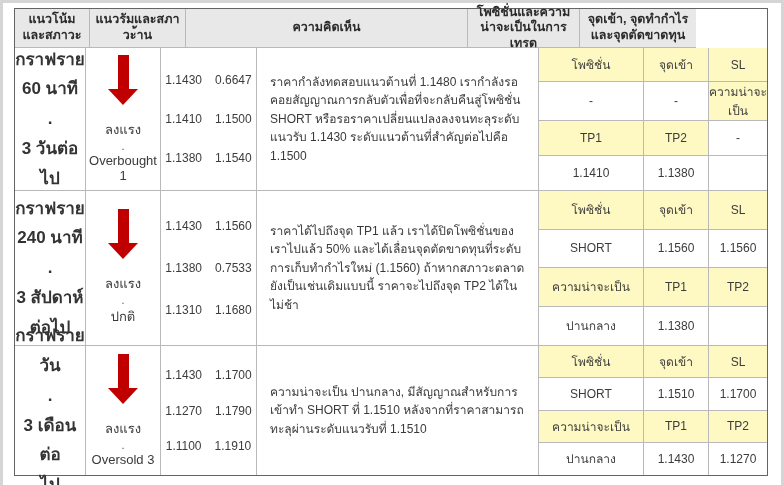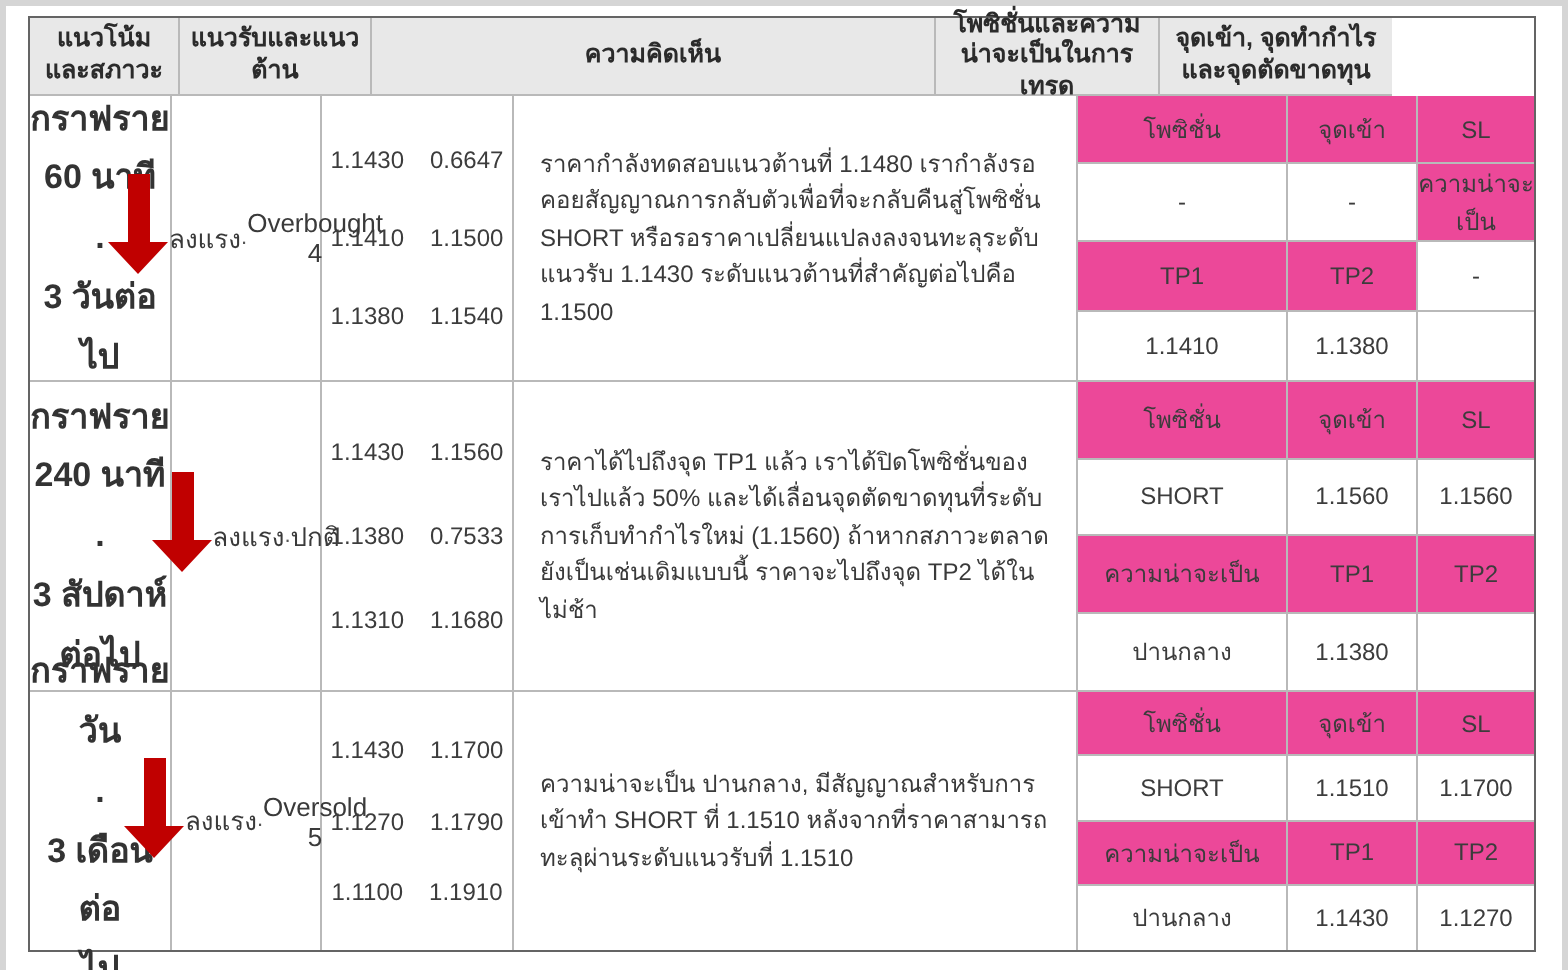--- a/index.html
+++ b/index.html
@@ -38,21 +38,21 @@
   .c6{width:116px;}
   .c56{width:228px;padding:0;}
 
   .hcell{
     background:#e8e8e8;font-weight:bold;font-size:12.5px;color:#2b2b2b;
     line-height:1.25;padding:2px 4px;
   }
 
   .time-cell{font-weight:bold;font-size:17px;line-height:1.75;white-space:pre-line;color:#333;}
 
-  .trend-cell{}
+  .trend-cell{flex-direction:column;}
   .arrow{display:flex;flex-direction:column;align-items:center;margin-bottom:14px;}
   .arrow-shaft{width:11px;height:34px;background:#c00000;}
   .arrow-head{width:0;height:0;border-left:15px solid transparent;border-right:15px solid transparent;border-top:16px solid #c00000;}
   .trend-label{font-size:13px;color:#3a3a3a;}
   .trend-sep{font-size:11px;line-height:1.1;color:#555;}
   .trend-state{font-size:13px;color:#3a3a3a;}
 
   .levels-cell{flex-direction:column;justify-content:space-evenly;align-items:center;font-size:12px;color:#3c3c3c;}
   .lv{display:flex;gap:13px;}
 
@@ -64,52 +64,52 @@
     grid-template-columns:105px 65px auto;
     grid-template-rows:repeat(4,1fr);
   }
   .pcell{
     box-sizing:border-box;border-right:1px solid #b9b9b9;border-bottom:1px solid #b9b9b9;
     display:flex;align-items:center;justify-content:center;
     font-size:12px;color:#3c3c3c;
   }
   .pcell:nth-child(3n){border-right:none;}
   .pcell:nth-child(n+10){border-bottom:none;}
-  .pcell.shade{background:#ec4899;}
+  .pcell.shade{background:#fef9c3;}
 </style>
 </head>
 <body>
 
 <div class="edge edge-top"></div>
 <div class="edge edge-left"></div>
 <div class="edge edge-right"></div>
 
 <div class="fx-table">
 
   <div class="trow r-head">
     <div class="cell hcell c2">แนวโน้มและสภาวะ</div>
-    <div class="cell hcell c3">แนวรับและแนวต้าน</div>
+    <div class="cell hcell c3">แนวรัมและสภาวะ้าน</div>
     <div class="cell hcell c4">ความคิดเห็น</div>
     <div class="cell hcell c5">โพซิชั่นและความน่าจะเป็นในการเทรด</div>
     <div class="cell hcell c6">จุดเข้า, จุดทำกำไรและจุดตัดขาดทุน</div>
   </div>
 
   <div class="trow r-0">
     <div class="cell c1 time-cell">กราฟราย
 60 นาที
 .
 3 วันต่อไป</div>
     <div class="cell c2 trend-cell">
       <div class="arrow">
         <div class="arrow-shaft"></div>
         <div class="arrow-head"></div>
       </div>
       <div class="trend-label">ลงแรง</div>
       <div class="trend-sep">.</div>
-      <div class="trend-state">Overbought 4</div>
+      <div class="trend-state">Overbought 1</div>
     </div>
     <div class="cell c3 levels-cell">
       <div class="lv">
           <span>1.1430</span>
           <span>0.6647</span>
         </div>
       <div class="lv">
           <span>1.1410</span>
           <span>1.1500</span>
         </div>
@@ -193,21 +193,21 @@
 .
 3 เดือนต่อ
 ไป</div>
     <div class="cell c2 trend-cell">
       <div class="arrow">
         <div class="arrow-shaft"></div>
         <div class="arrow-head"></div>
       </div>
       <div class="trend-label">ลงแรง</div>
       <div class="trend-sep">.</div>
-      <div class="trend-state">Oversold 5</div>
+      <div class="trend-state">Oversold 3</div>
     </div>
     <div class="cell c3 levels-cell">
       <div class="lv">
           <span>1.1430</span>
           <span>1.1700</span>
         </div>
       <div class="lv">
           <span>1.1270</span>
           <span>1.1790</span>
         </div>

